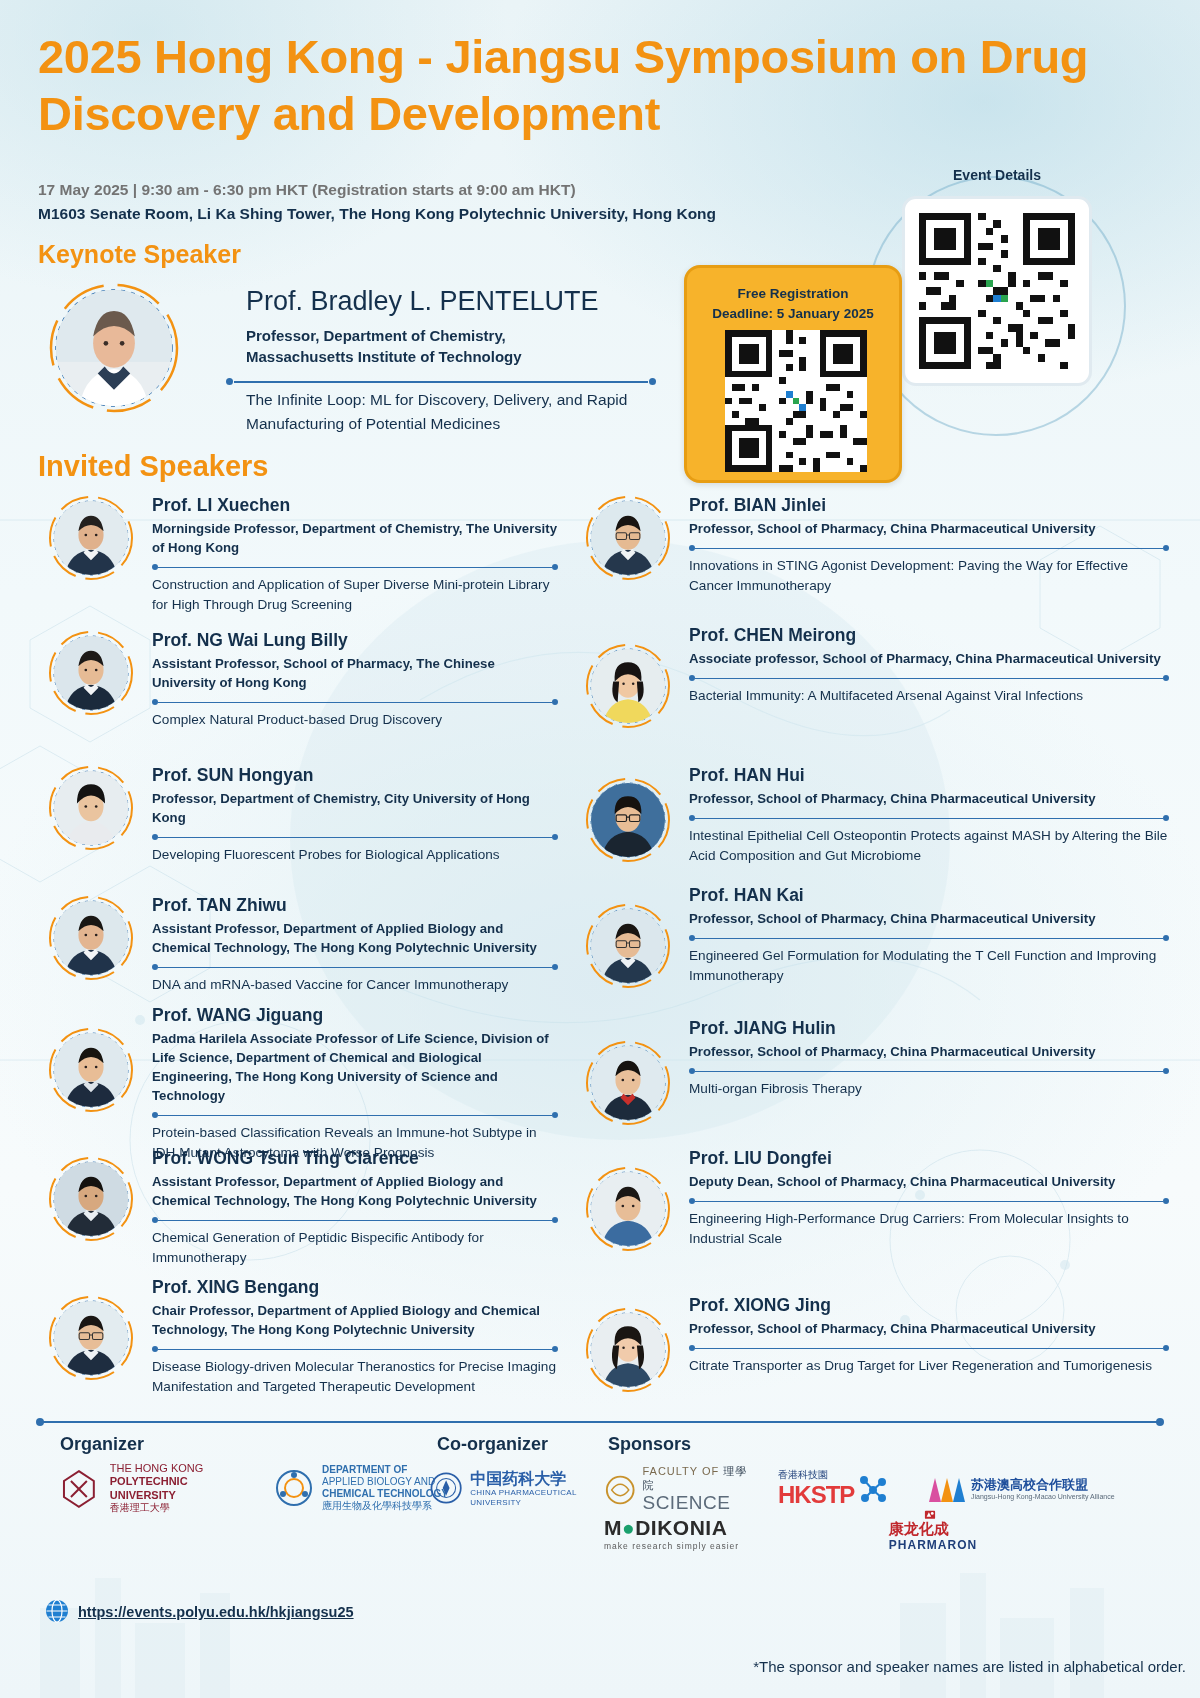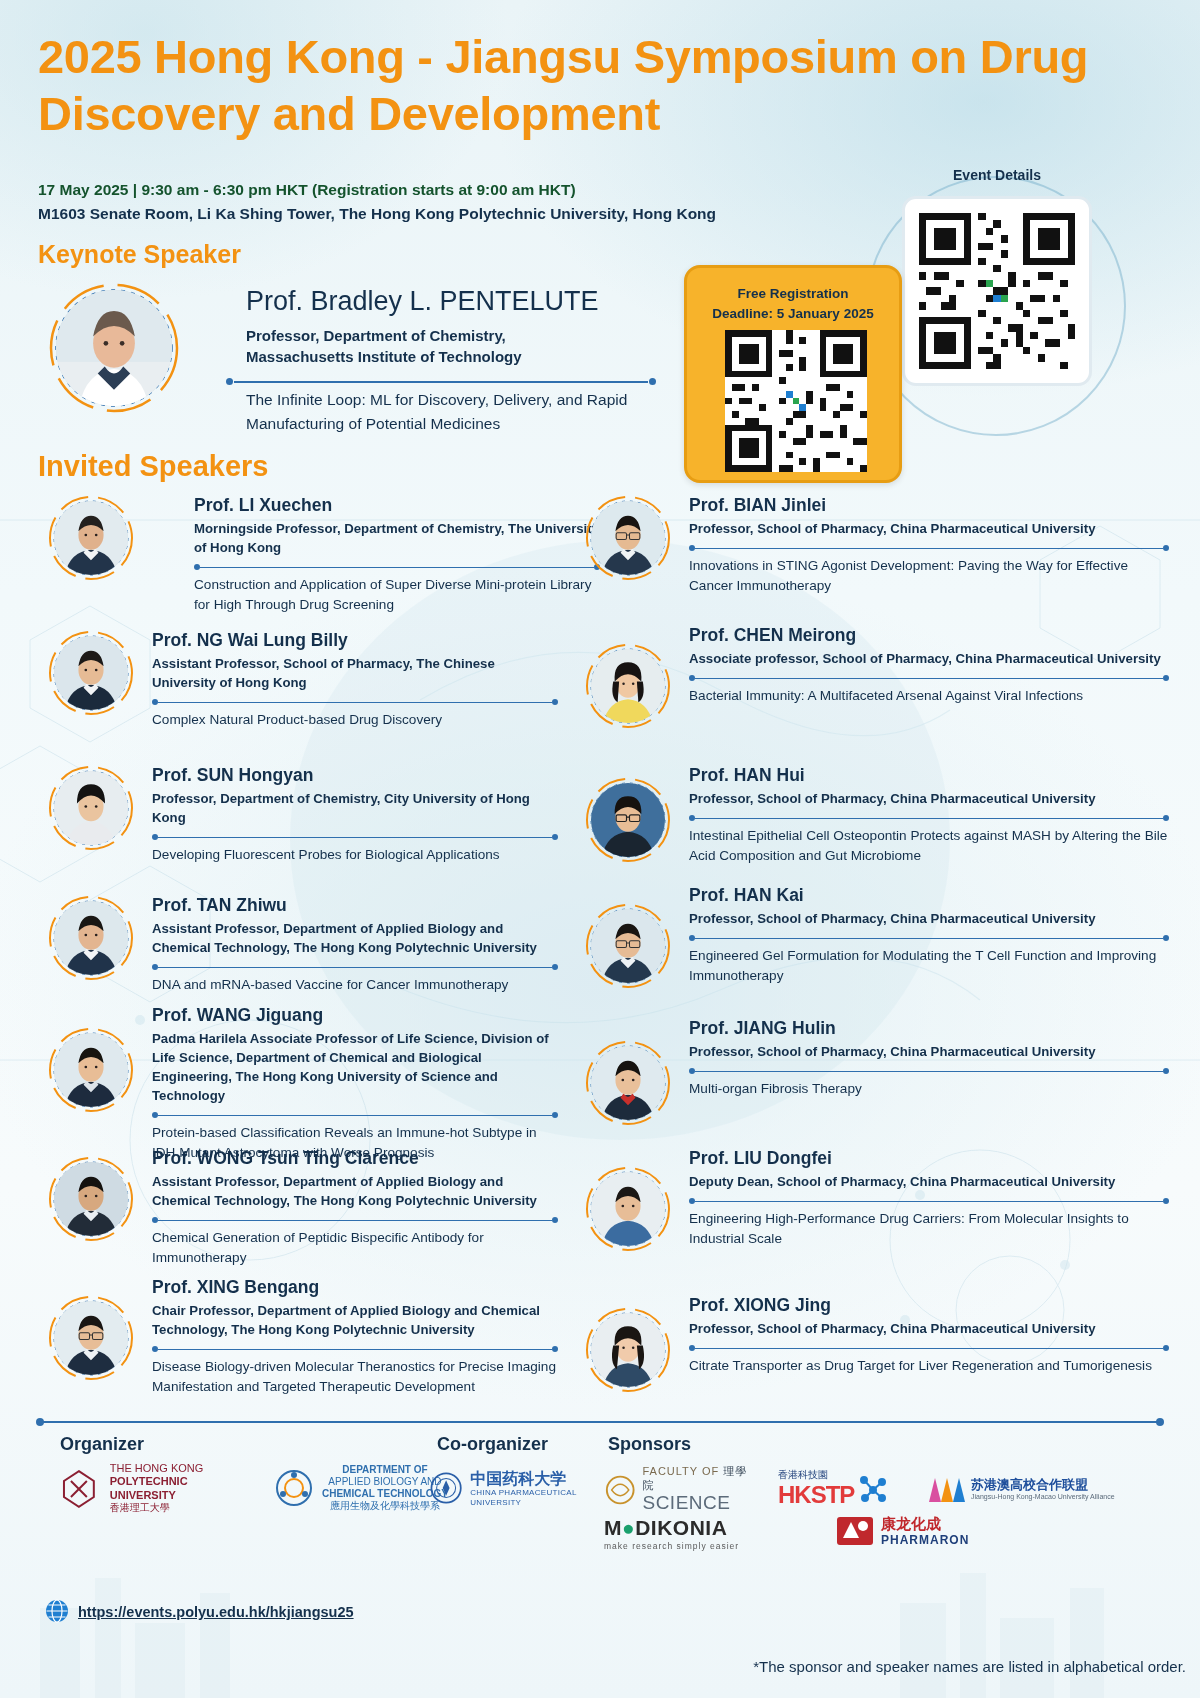--- a/index.html
+++ b/index.html
@@ -26,21 +26,21 @@
   .content { position:absolute; inset:0; }
 
   
   h1.title {
     position:absolute; left:38px; top:28px; width:1070px;
     font-size:47px; line-height:1.22; font-weight:bold;
     color:#f39212; letter-spacing:-0.3px; margin:0;
   }
   .datetime {
     position:absolute; left:38px; top:178px; width:820px;
-    font-size:15.5px; font-weight:bold; line-height:1.55; color:#14532d;
+    font-size:15.5px; font-weight:bold; line-height:1.55; color:#737373;
   }
   .venue {
     position:absolute; left:38px; top:202px; width:900px;
     font-size:15.5px; font-weight:bold; line-height:1.55; color:#14304c;
   }
   .keynote-head {
     position:absolute; left:38px; top:240px;
     font-size:25px; font-weight:bold; color:#f39212;
   }
   .invited-head {
@@ -382,21 +382,21 @@
             <rect width="100" height="100" fill="#e2ebef"></rect>
             <path d="M14 100 q8 -32 36 -34 q28 2 36 34 z" fill="#22344a"></path>
             <path d="M44 64 q6 10 12 0 l4 6 -10 10 -10 -10 z" fill="#f2f4f6"></path>
             <ellipse cx="50" cy="46" rx="17" ry="20" fill="#e0b18c"></ellipse>
             <path d="M33 41 q17 -17 34 0 q-3 -21 -17 -21 q-14 0 -17 21z" fill="#23201e"></path>
             <circle cx="43" cy="46" r="1.8" fill="#2a2220"></circle>
               <circle cx="57" cy="46" r="1.8" fill="#2a2220"></circle>
           </svg>
         </div>
       </div>
-      <div class="txt" style="width:406px;margin-left:42px;">
+      <div class="txt" style="width:406px;">
         <div class="nm">Prof. LI Xuechen</div>
         <div class="af">Morningside Professor, Department of Chemistry, The University of Hong Kong</div>
         <div class="rule">
             <div class="line"></div>
             <div class="dot l"></div>
             <div class="dot r"></div>
           </div>
         <div class="tl">Construction and Application of Super Diverse Mini-protein Library for High Through Drug Screening</div>
       </div>
     </div>
@@ -816,21 +816,21 @@
           <path d="M15 16 L31 32 M31 16 L15 32"></path>
         </g>
       </svg>
       <div class="logo-txt" style="margin-left:8px;">
         <div style="font-weight:normal; color:#8b1f32; font-size:11px;">THE HONG KONG</div>
         <div style="font-weight:bold; color:#8b1f32; font-size:11px;">POLYTECHNIC UNIVERSITY</div>
         <div style="color:#8b1f32; font-size:10px;">香港理工大學</div>
       </div>
     </div>
 
-    <div class="logo" style="left:272px; top:46px; width:180px; height:48px;text-align:center;">
+    <div class="logo" style="left:272px; top:46px; width:180px; height:48px;">
       <svg width="44" height="44" viewBox="0 0 44 44">
         <circle cx="22" cy="22" r="17" fill="none" stroke="#2f6fae" stroke-width="2"></circle>
         <circle cx="22" cy="22" r="9" fill="none" stroke="#f39212" stroke-width="2"></circle>
         <circle cx="22" cy="9" r="3" fill="#2f6fae"></circle>
           <circle cx="33" cy="28" r="3" fill="#2f6fae"></circle>
         <circle cx="11" cy="28" r="3" fill="#2f6fae"></circle>
       </svg>
       <div class="logo-txt" style="margin-left:6px; color:#2f6fae;">
         <div style="font-weight:bold;">DEPARTMENT OF</div>
         <div style="font-weight:normal;">APPLIED BIOLOGY AND</div>
@@ -891,21 +891,21 @@
       </div>
     </div>
 
     <div class="logo" style="left:604px; top:96px; width:190px; height:38px;">
       <div class="logo-txt">
         <div style="font-size:21px; font-weight:bold; color:#2b2b2b; letter-spacing:0.5px;">M<span style="color:#1aa06d;">●</span>DIKONIA</div>
         <div style="font-size:8.5px; color:#5a5a5a; letter-spacing:1px;">make research simply easier</div>
       </div>
     </div>
 
-    <div class="logo" style="left:835px; top:92px; width:190px; height:42px;">
+    <div class="logo" style="left:835px; top:92px; width:190px; height:42px;flex-direction:column;">
       <svg width="40" height="34" viewBox="0 0 40 34">
         <rect x="2" y="3" width="36" height="28" rx="3" fill="#c0282d"></rect>
         <path d="M8 24 l8 -16 l8 16z" fill="#fff"></path>
         <circle cx="28" cy="12" r="5" fill="#fff"></circle>
       </svg>
       <div class="logo-txt" style="margin-left:6px;">
         <div style="font-size:15px; font-weight:bold; color:#c0282d;">康龙化成</div>
         <div style="font-size:12px; font-weight:bold; color:#1f3f7a; letter-spacing:1px;text-align:center;">PHARMARON</div>
       </div>
     </div>

